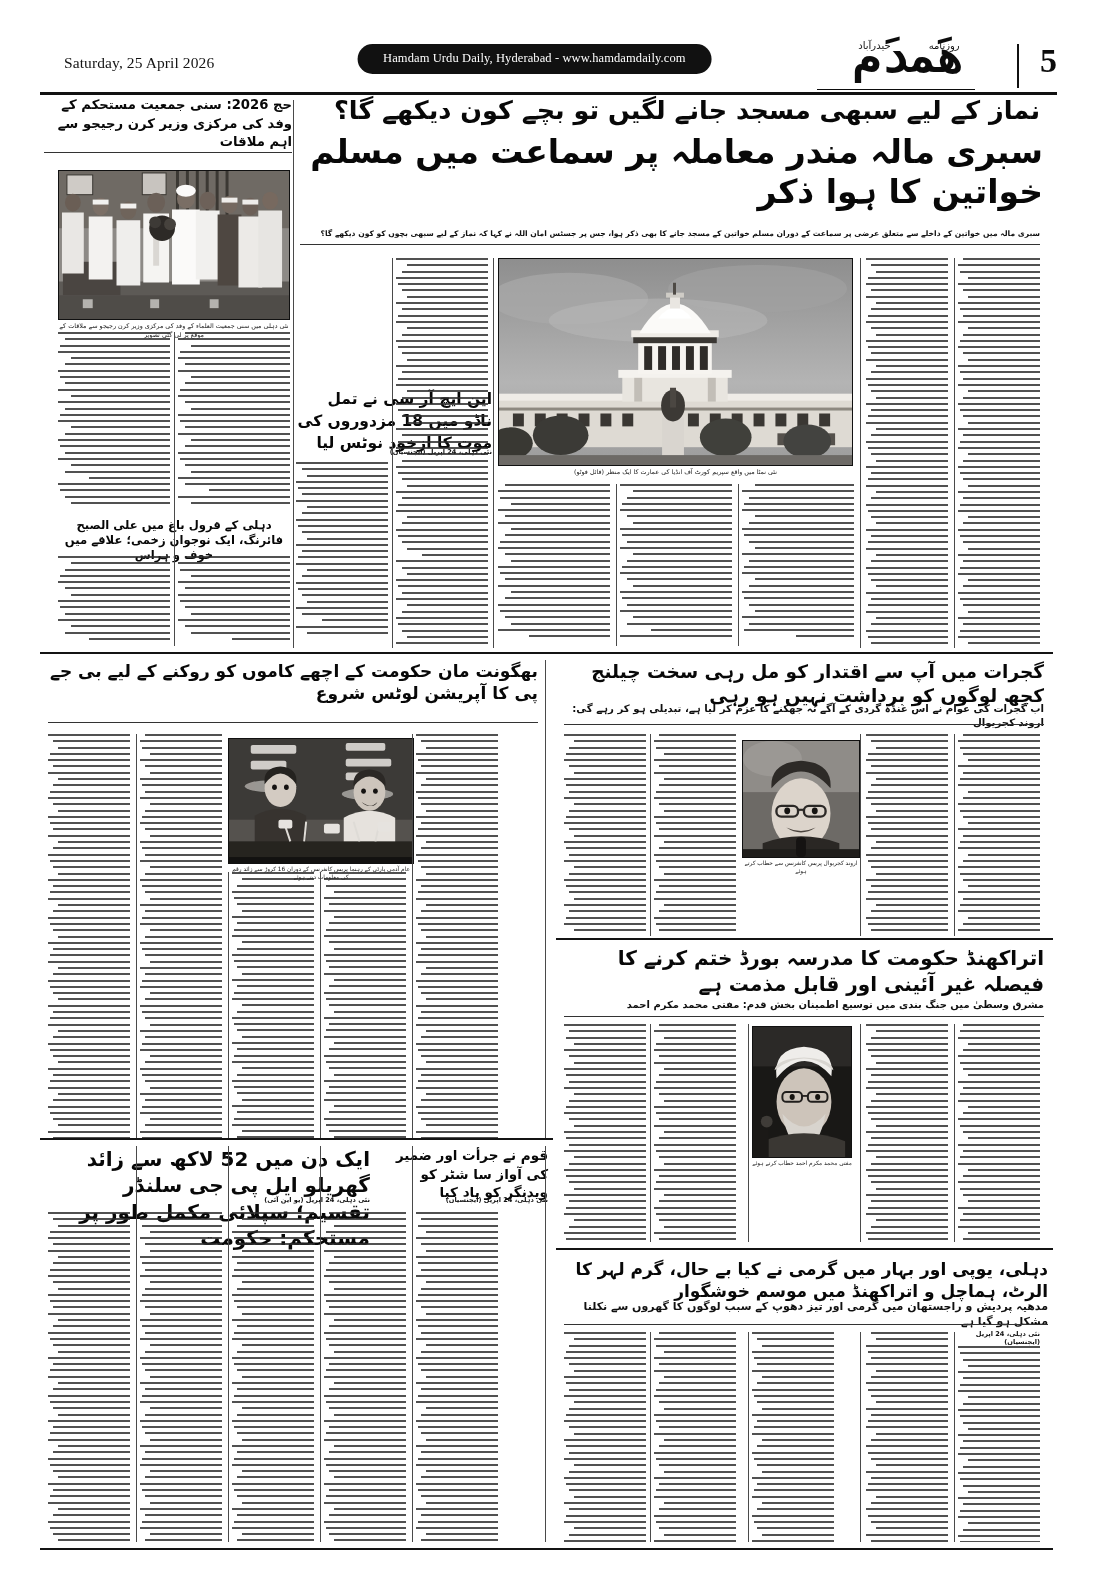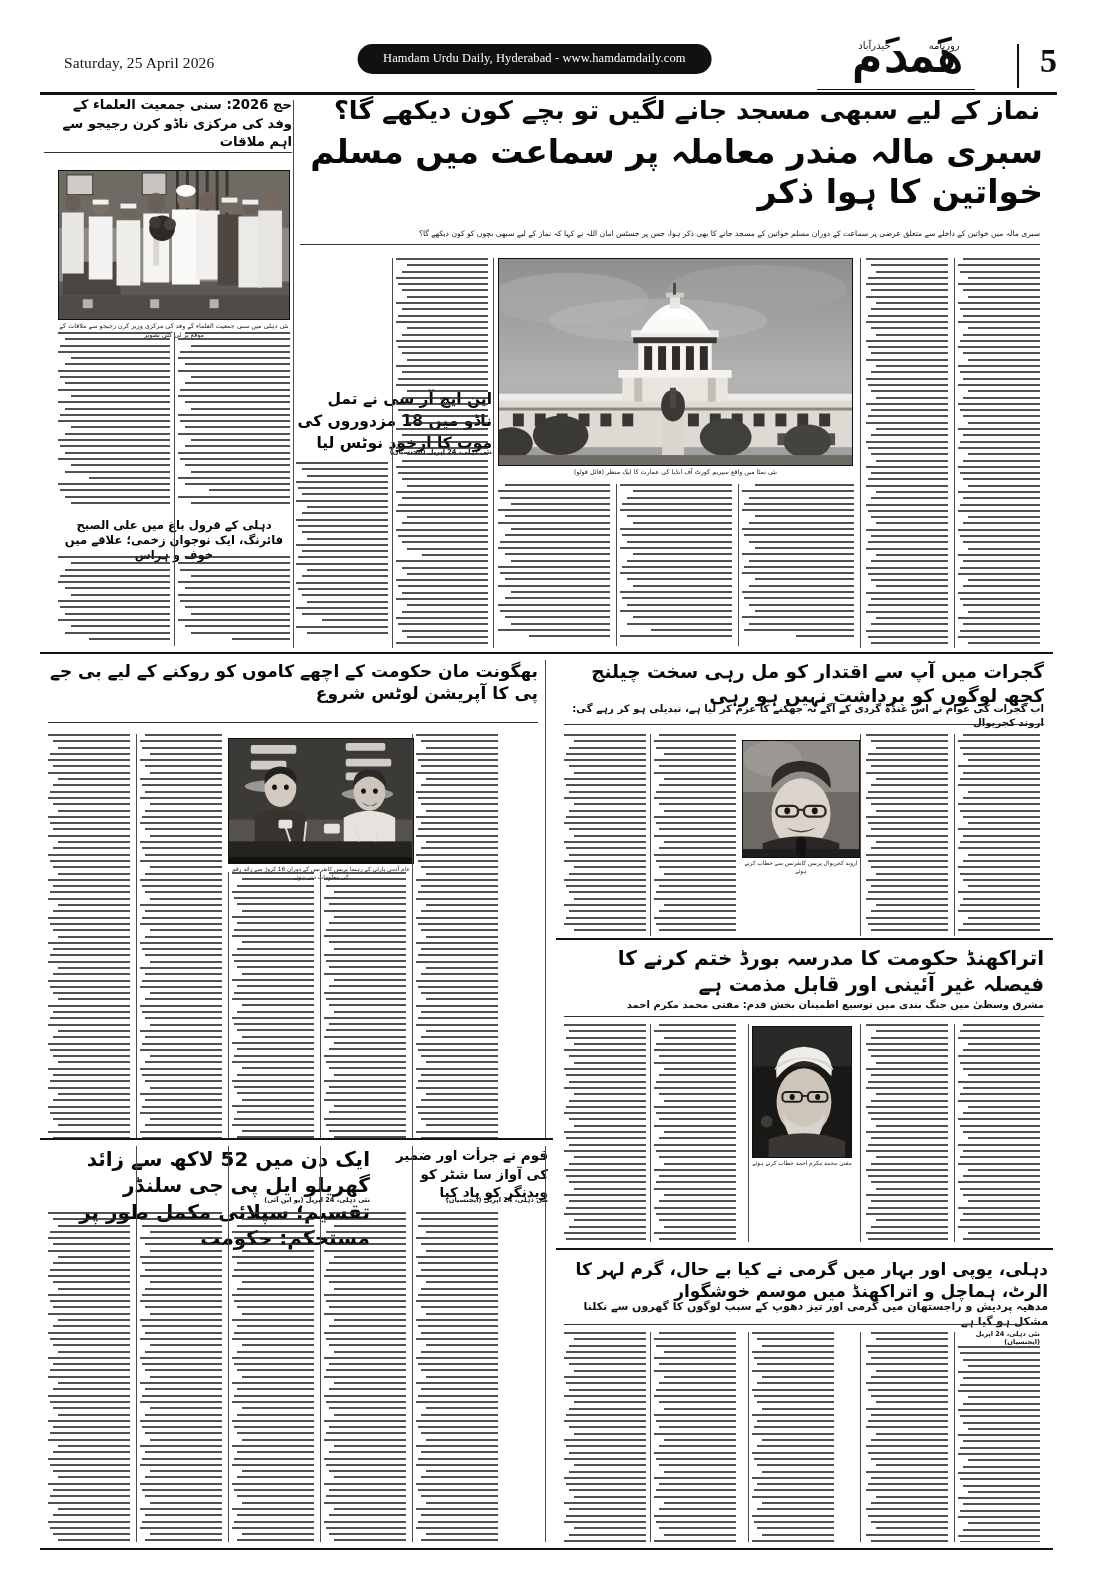--- a/index.html
+++ b/index.html
@@ -158,21 +158,21 @@
   .kicker {
     direction: rtl; text-align: right;
     font-family: "DejaVu Sans", sans-serif;
     font-weight: 700;
     color: #080808;
   }
   .lead {
     direction: rtl; text-align: right;
     font-family: "DejaVu Sans", sans-serif;
     font-size: 7.4px;
-    font-weight: 400;
+    font-weight: 700;
     line-height: 1.5;
     color: #111;
   }
   .byline {
     direction: rtl; text-align: right;
     font-family: "DejaVu Sans", sans-serif;
     font-size: 6.6px; font-weight: 700; color: #111;
   }
   .boxed-hl {
     direction: rtl; text-align: center;
@@ -203,21 +203,21 @@
     <div class="mh-divider"></div>
     <div class="mh-pageno">5</div>
   </div>
 
   <div class="rule-thick" style="top:92px;"></div>
 
   <div class="kicker" style="position:absolute; left:300px; top:96px; width:740px; font-size:25.5px; line-height:1.12;">نماز کے لیے سبھی مسجد جانے لگیں تو بچے کون دیکھے گا؟</div>
 
   <div class="hl" style="position:absolute; left:295px; top:132px; width:748px; font-size:33px; line-height:1.2;text-align:right;">سبری مالہ مندر معاملہ پر سماعت میں مسلم خواتین کا ہوا ذکر</div>
 
-  <div class="hl" style="position:absolute; left:44px; top:96px; width:248px; font-size:13.2px; line-height:1.42;">حج 2026: سنی جمعیت العلماء کے وفد کی مرکزی ناڈو کرن رجیجو سے اہم ملاقات</div>
+  <div class="hl" style="position:absolute; left:44px; top:96px; width:248px; font-size:13.2px; line-height:1.42;">حج 2026: سنی جمعیت مستحکم کے وفد کی مرکزی وزیر کرن رجیجو سے اہم ملاقات</div>
   <div class="hrule" style="left:44px; top:152px; width:248px;"></div>
 
   <div class="photo" style="left:58px; top:170px; width:232px; height:150px;">
     <svg viewBox="0 0 232 150" preserveAspectRatio="none" aria-hidden="true">
       <rect width="232" height="150" fill="#8d8a86"></rect>
       <rect x="0" y="0" width="232" height="58" fill="#6f6a64"></rect>
       <rect x="8" y="4" width="26" height="20" fill="#cfcbc6" stroke="#3a3732"></rect>
       <rect x="84" y="2" width="24" height="22" fill="#c8c4bf" stroke="#3a3732"></rect>
       <g fill="#3b3833">
         <rect x="118" y="0" width="3" height="58"></rect>

